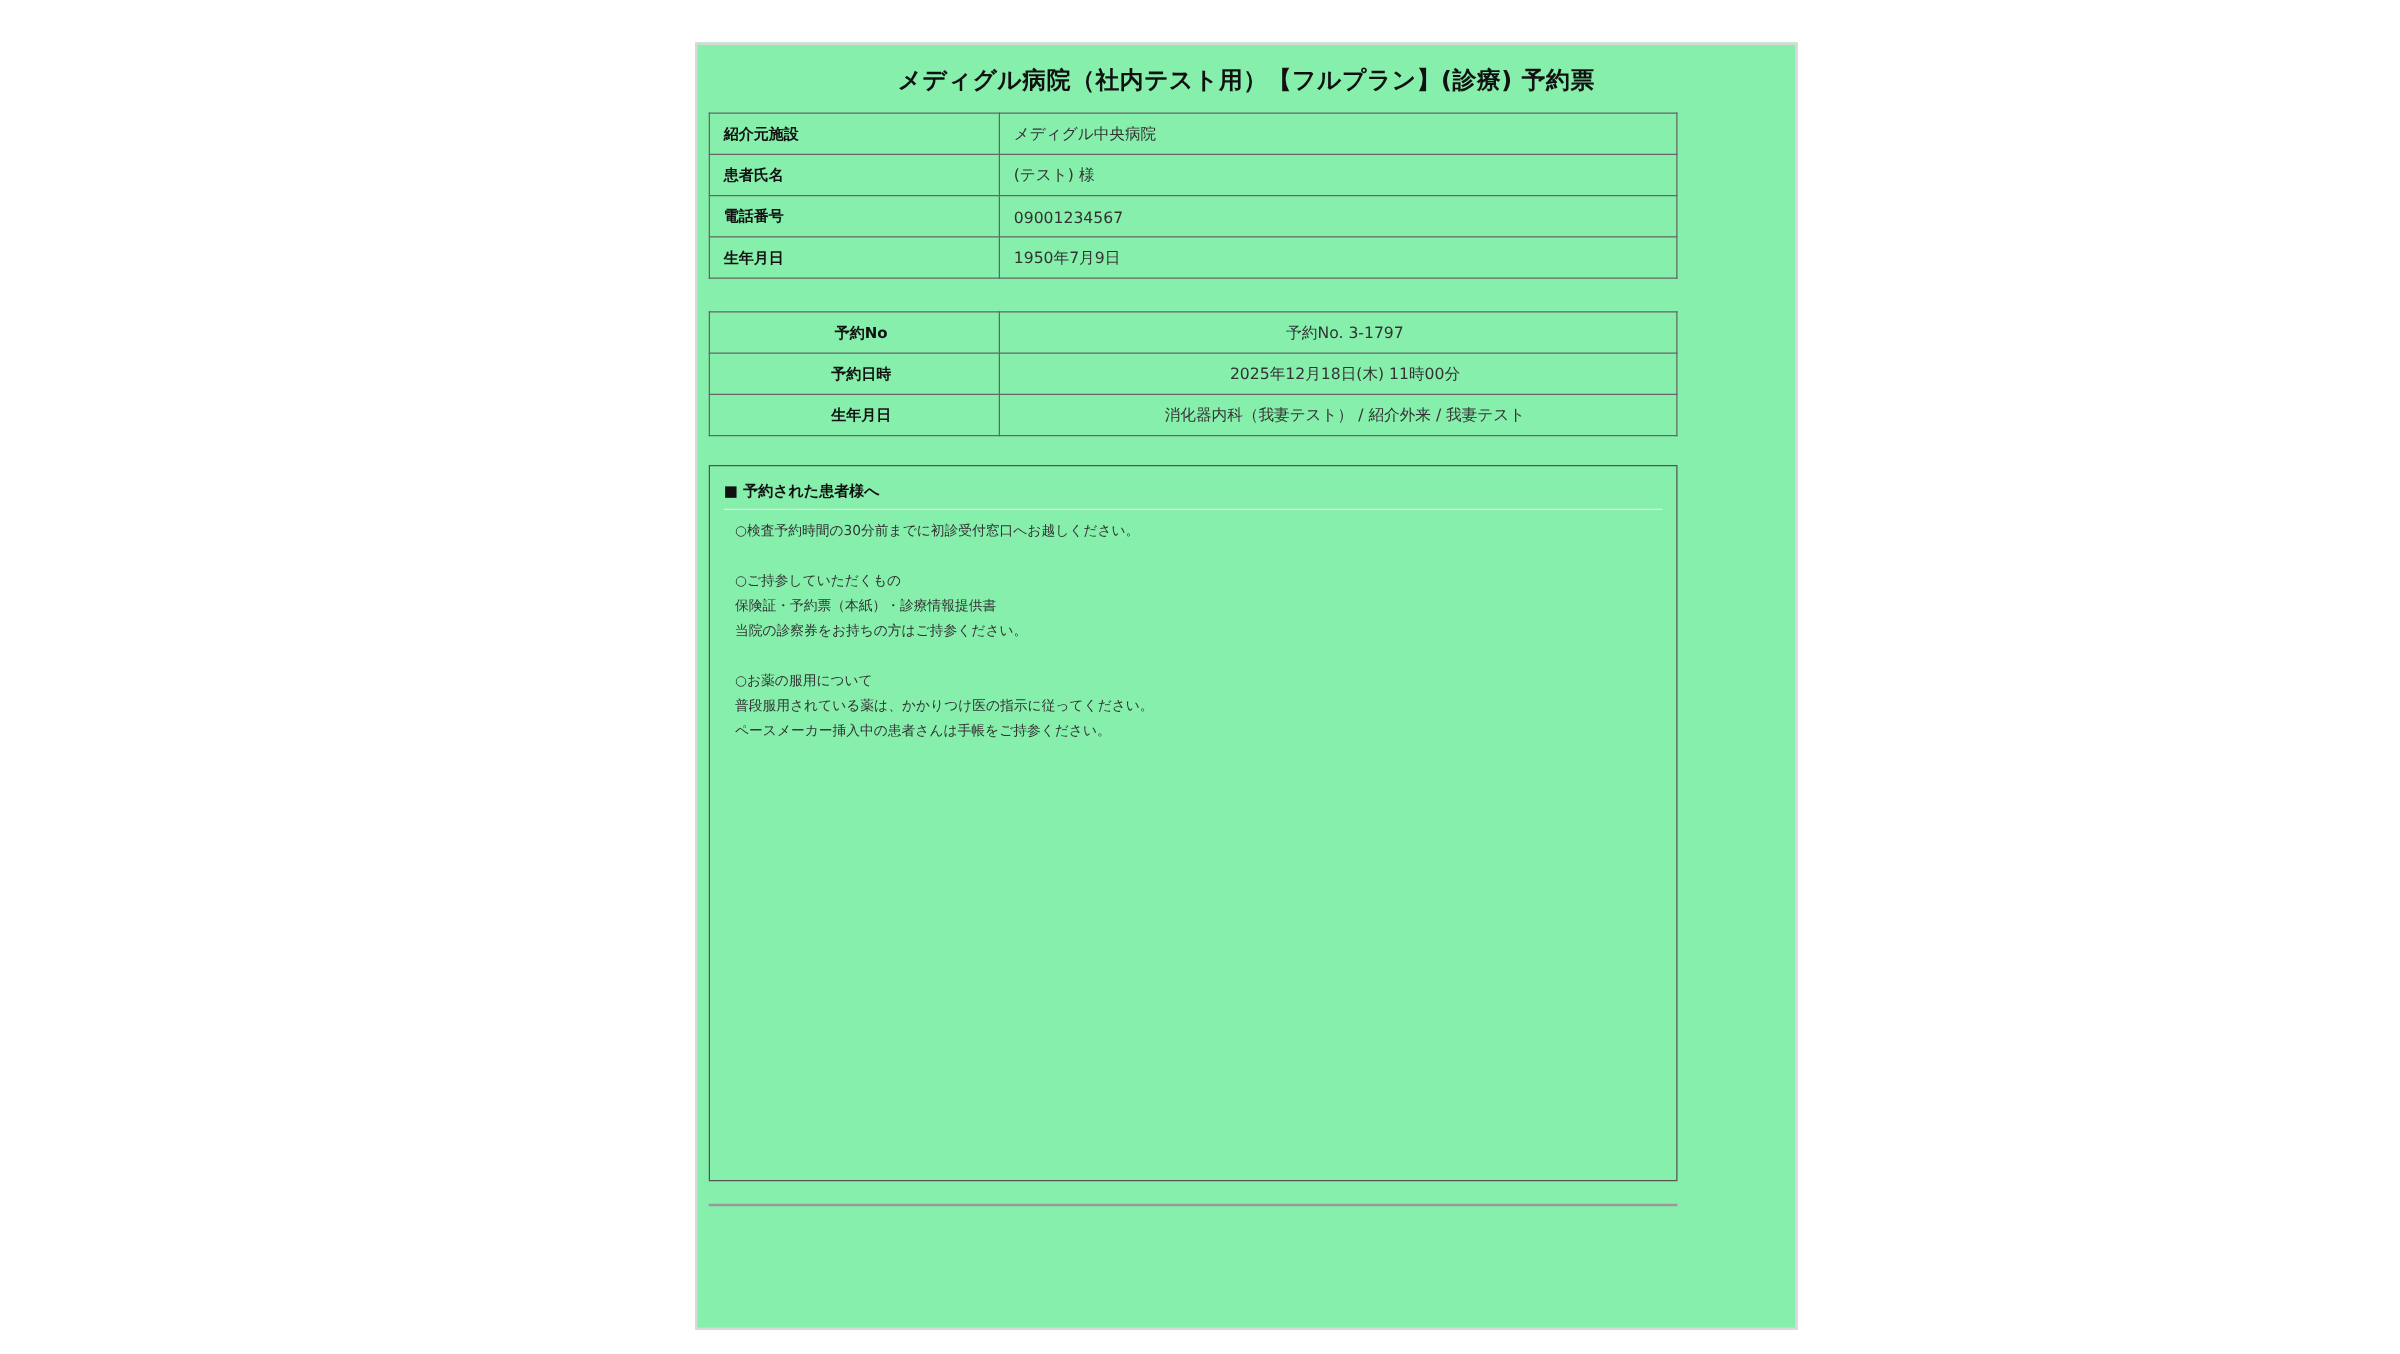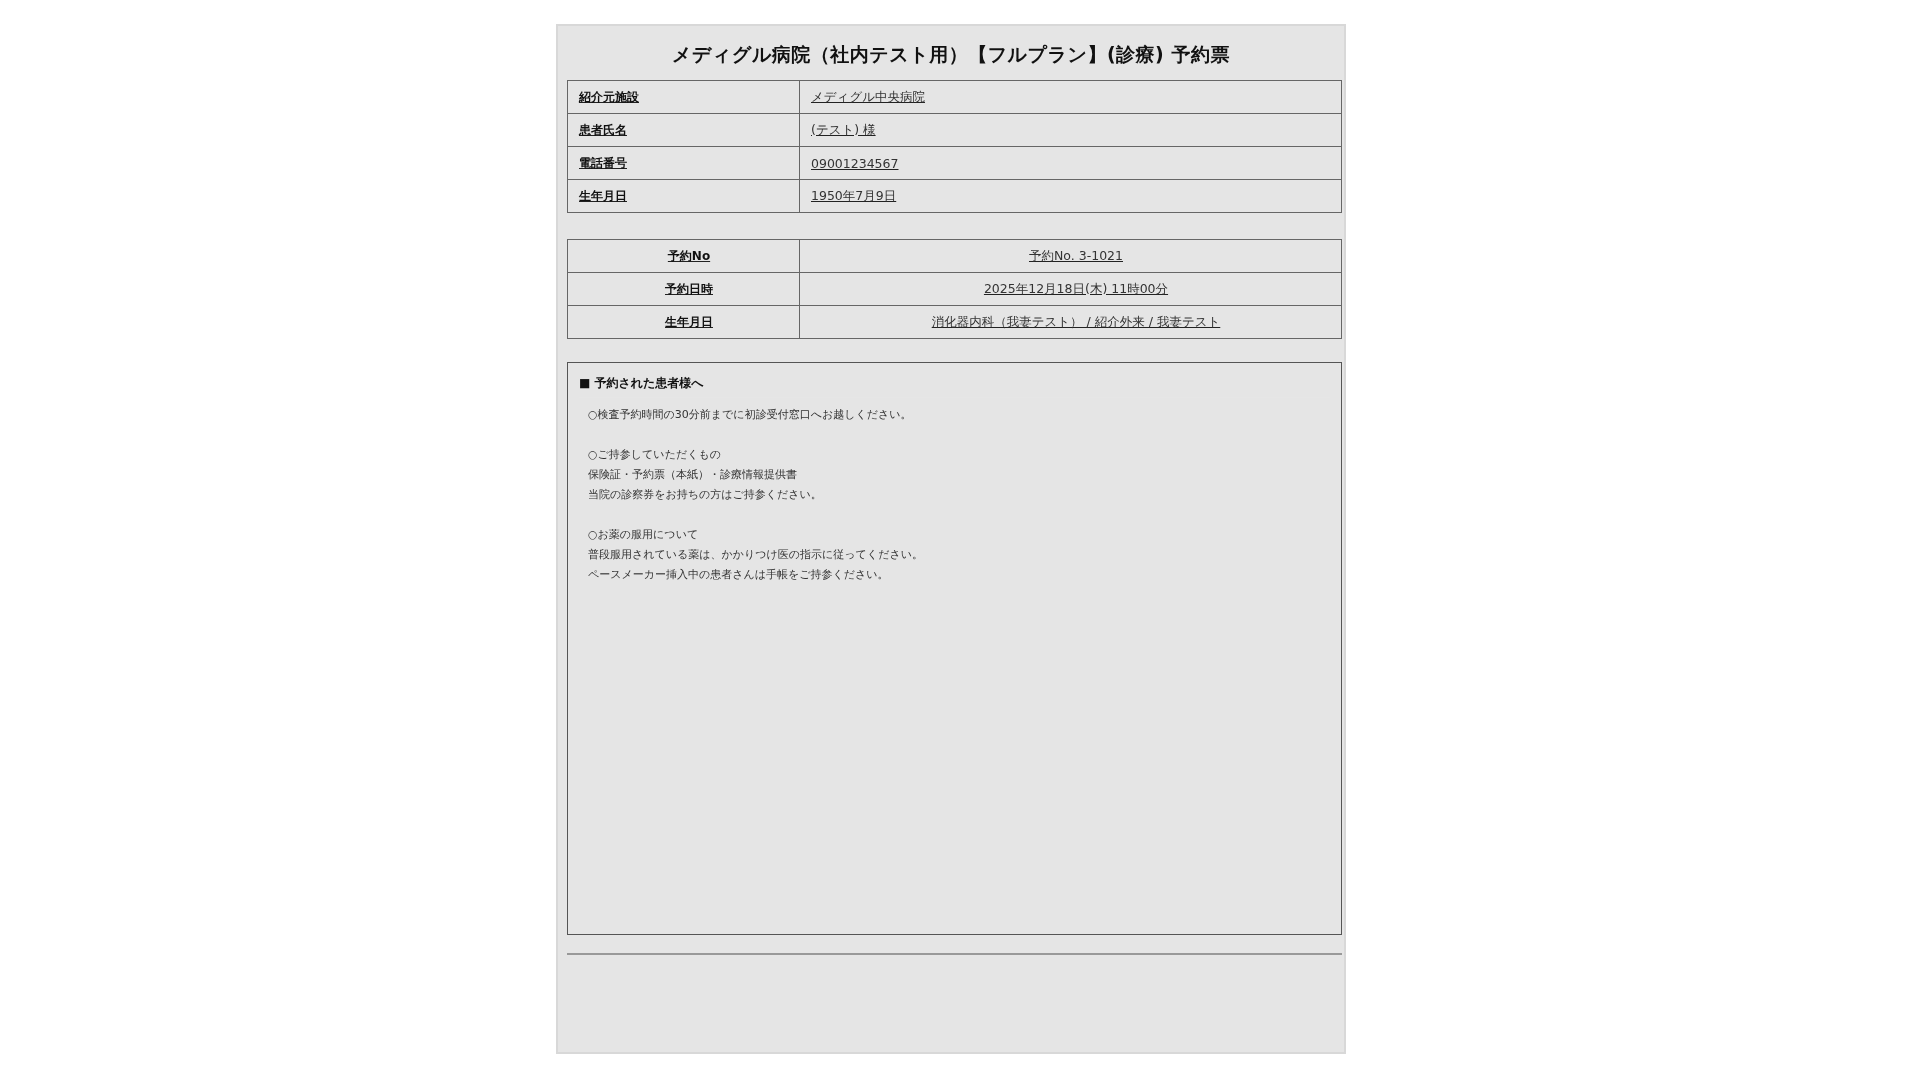--- a/index.html
+++ b/index.html
@@ -8,46 +8,45 @@
       background: #ffffff;
       width: 1920px;
       height: 1083px;
       overflow: hidden;
       font-family: "DejaVu Sans", "Liberation Sans", sans-serif;
       color: #222;
     }
     .page {
       position: absolute;
       left: 556px;
-      top: 24px;
-      width: 790px;
+      top: 34px;
+      width: 882px;
       height: 1030px;
       border: 2px solid #d8d8d8;
       box-sizing: border-box;
-      background: #e5e5e5;
+      background: #86efac;
     }
     .title {
       position: absolute;
       left: 0;
       right: 0;
       top: 14px;
       text-align: center;
       font-size: 19px;
       font-weight: bold;
       letter-spacing: 0.5px;
       color: #111;
       line-height: 28px;
     }
     table.info {
       position: absolute;
       left: 9px;
       width: 775px;
       border-collapse: collapse;
       border: 1.5px solid #555;
-      text-decoration: underline;
     }
     table.info td {
       border: 1px solid #666;
       height: 33px;
       padding: 0 0 0 11px;
       font-size: 12.5px;
       vertical-align: middle;
       box-sizing: border-box;
     }
     table.info td.label {
@@ -143,21 +142,21 @@
       <td class="label">生年月日</td>
       <td class="value">1950年7月9日</td>
     </tr>
   </tbody>
     </table>
 
   <table class="info" id="booking-table">
     <tbody>
         <tr>
       <td class="label">予約No</td>
-      <td class="value">予約No. 3-1021</td>
+      <td class="value">予約No. 3-1797</td>
     </tr>
     <tr>
       <td class="label">予約日時</td>
       <td class="value">2025年12月18日(木) 11時00分</td>
     </tr>
     <tr>
       <td class="label">生年月日</td>
       <td class="value">消化器内科（我妻テスト） / 紹介外来 / 我妻テスト</td>
     </tr>
   </tbody>

